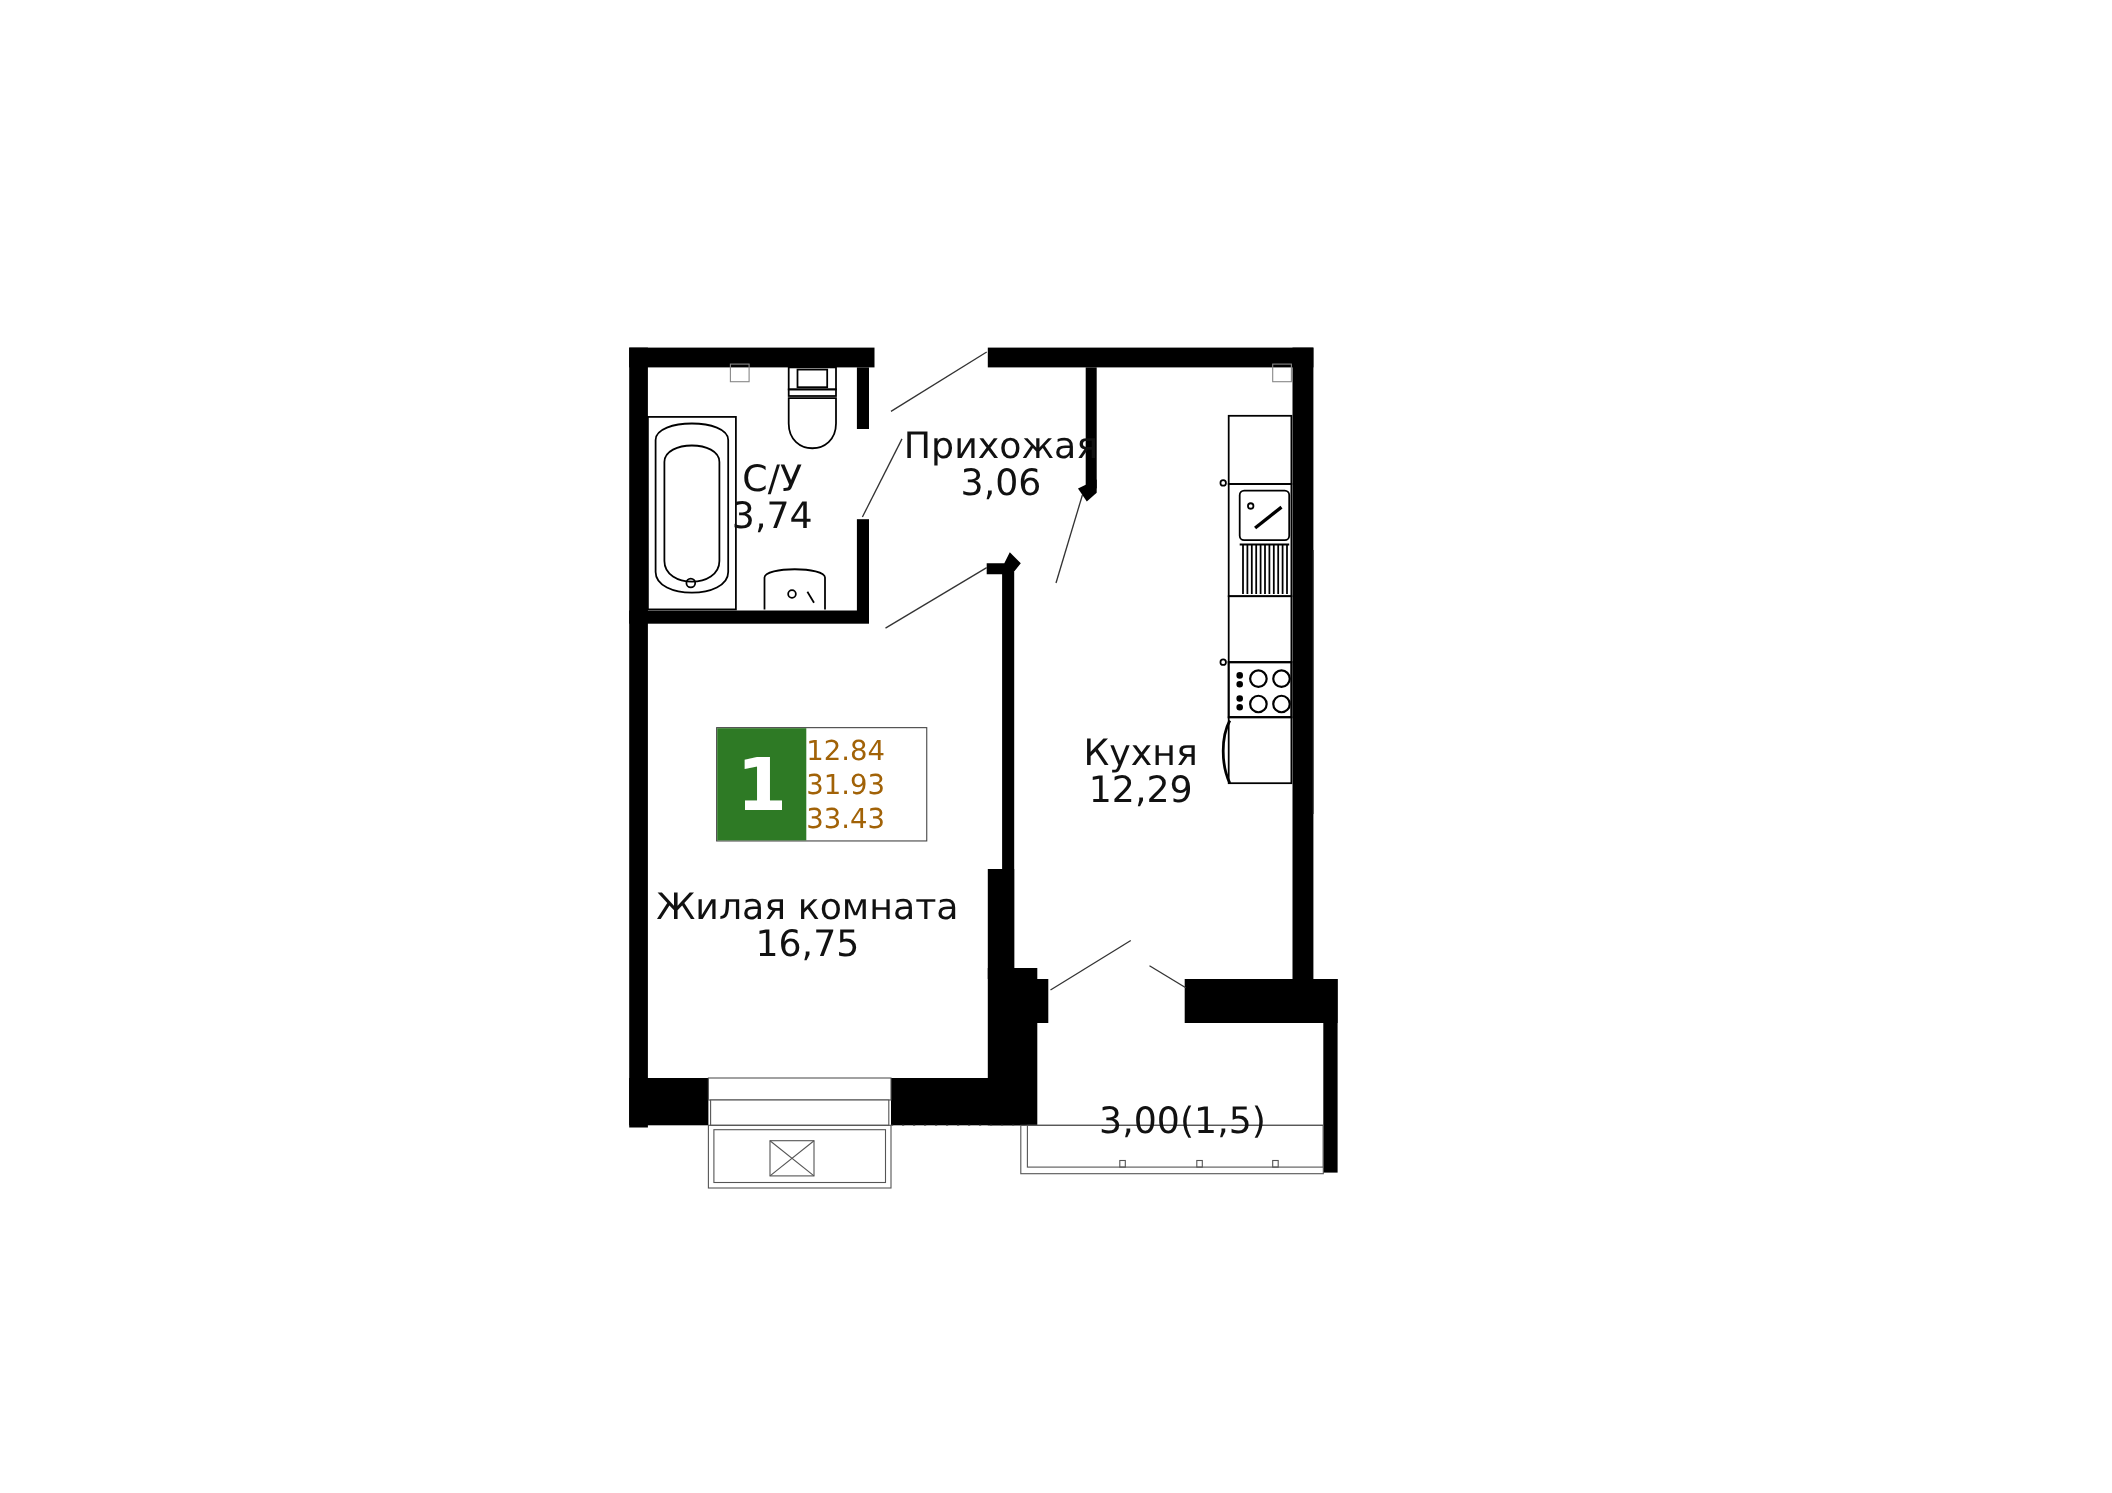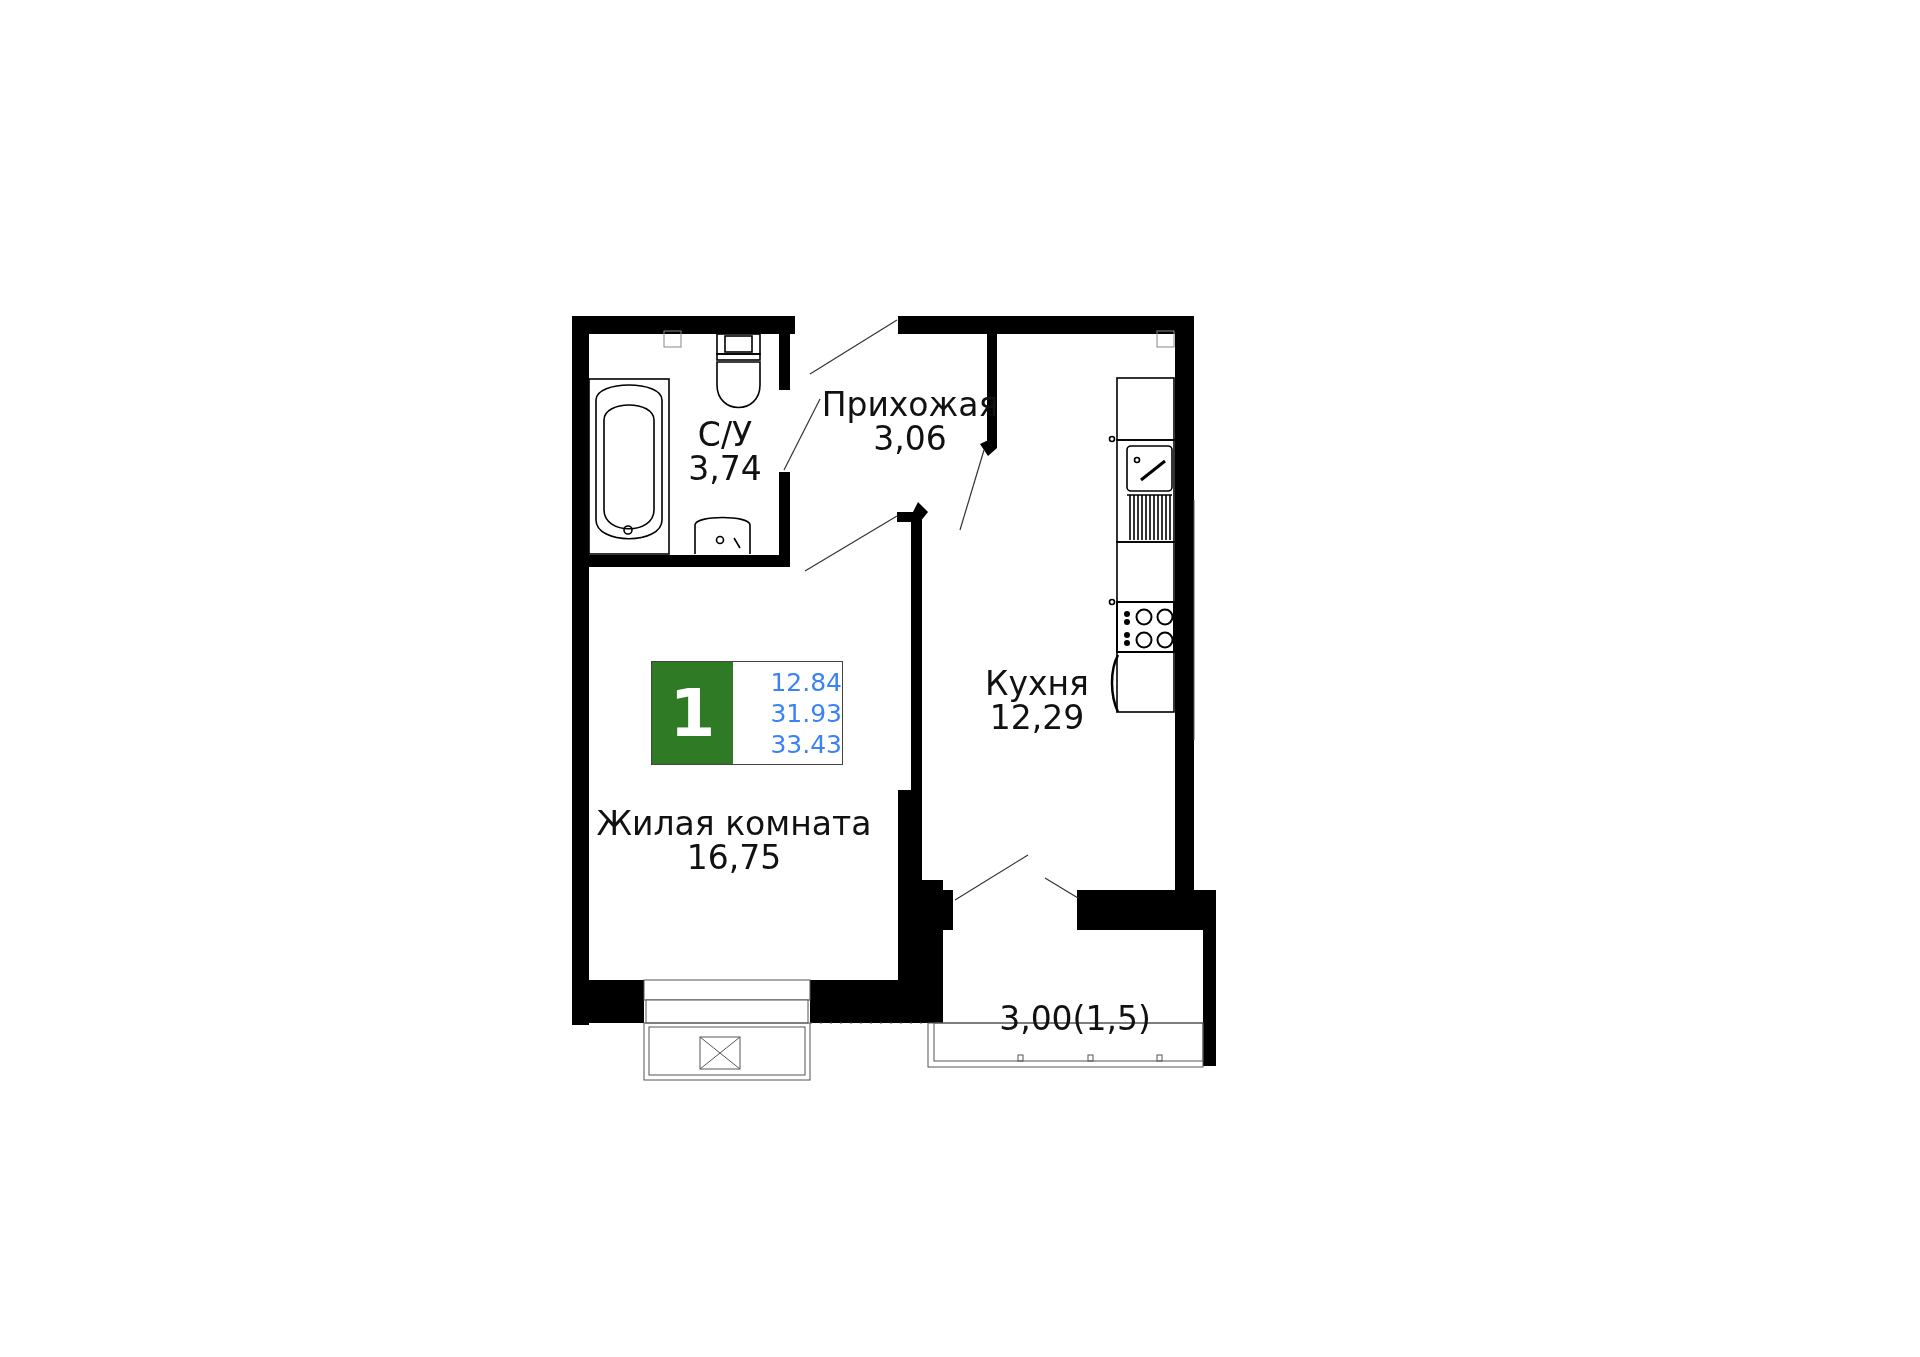--- a/index.html
+++ b/index.html
@@ -1,21 +1,21 @@
 <!DOCTYPE html>
 <html><head>
 <meta charset="utf-8">
 <style>
   html, body { margin:0; padding:0; background:#ffffff; }
   body { width:1920px; height:1357px; position:relative; overflow:hidden; font-family:"DejaVu Sans", sans-serif; }
   #plan { position:absolute; left:0; top:0; width:1920px; height:1357px; }
   .label { position:absolute; text-align:center; color:#111; font-family:"DejaVu Sans", sans-serif; font-size:33px; line-height:34px; white-space:nowrap; transform:translateX(-50%); }
   .legend { position:absolute; left:651px; top:661px; width:192px; height:104px; display:flex; border:1px solid #444; box-sizing:border-box; background:#fff; }
   .legend .rooms { width:81px; height:100%; display:flex; align-items:center; justify-content:center; color:#fff; font-family:"DejaVu Sans", sans-serif; font-weight:bold; font-size:66px; }
-  .legend .areas { flex:1; display:flex; flex-direction:column; justify-content:center; align-items:flex-end; font-family:"DejaVu Sans", sans-serif; font-size:25px; line-height:31px; color:#3b82f6; }
+  .legend .areas { flex:1; display:flex; flex-direction:column; justify-content:center; align-items:flex-start; font-family:"DejaVu Sans", sans-serif; font-size:25px; line-height:31px; color:#a16207; }
 </style>
 </head>
 <body>
 
 <svg id="plan" viewBox="0 0 1920 1357" xmlns="http://www.w3.org/2000/svg">
 
   <g fill="#000">
 
     <rect x="572" y="316" width="17" height="709"></rect>
 
@@ -123,21 +123,21 @@
     <rect x="1018" y="1055" width="5" height="6"></rect>
     <rect x="1088" y="1055" width="5" height="6"></rect>
     <rect x="1157" y="1055" width="5" height="6"></rect>
     <line x1="810" y1="1023" x2="928" y2="1023" stroke-dasharray="2,8"></line>
   </g>
   <g stroke="#555" stroke-width="1" fill="none">
     <line x1="1194" y1="500" x2="1194" y2="740"></line>
   </g>
 </svg>
 
-<div class="label" style="left:725px; top:418px;">
+<div class="label" style="left:702px; top:418px;">
   <div>С/У</div>
   <div>3,74</div>
 </div>
 <div class="label" style="left:910px; top:388px;">
   <div>Прихожая</div>
   <div>3,06</div>
 </div>
 <div class="label" style="left:1037px; top:647px;margin-top:20px;">
   <div>Кухня</div>
   <div>12,29</div>

